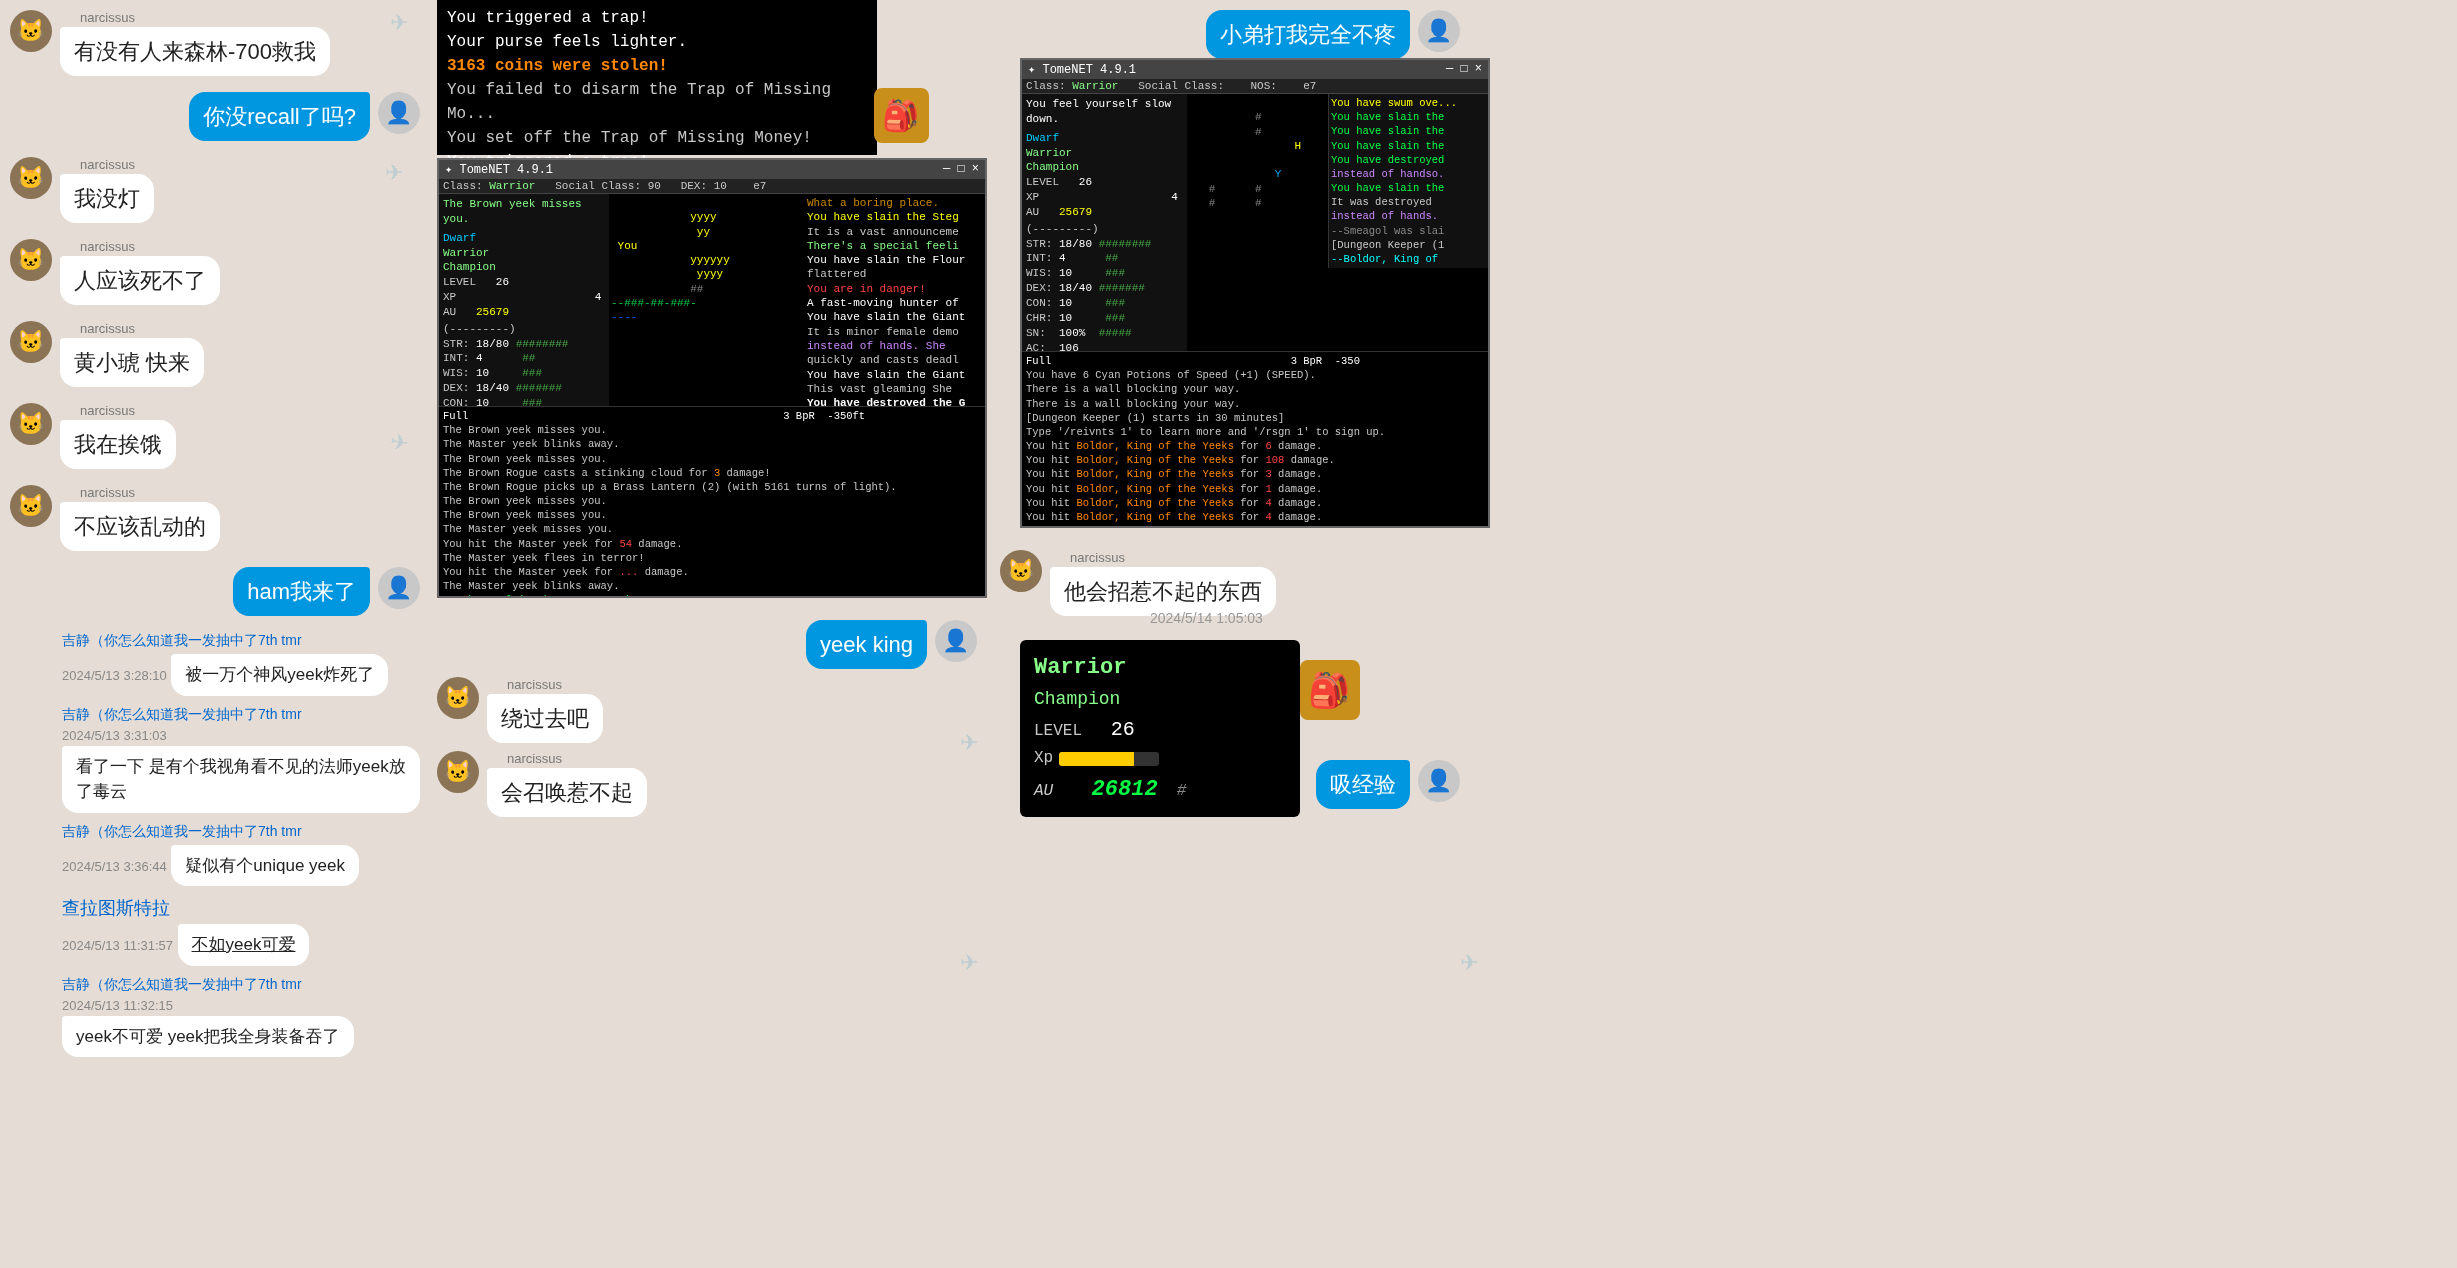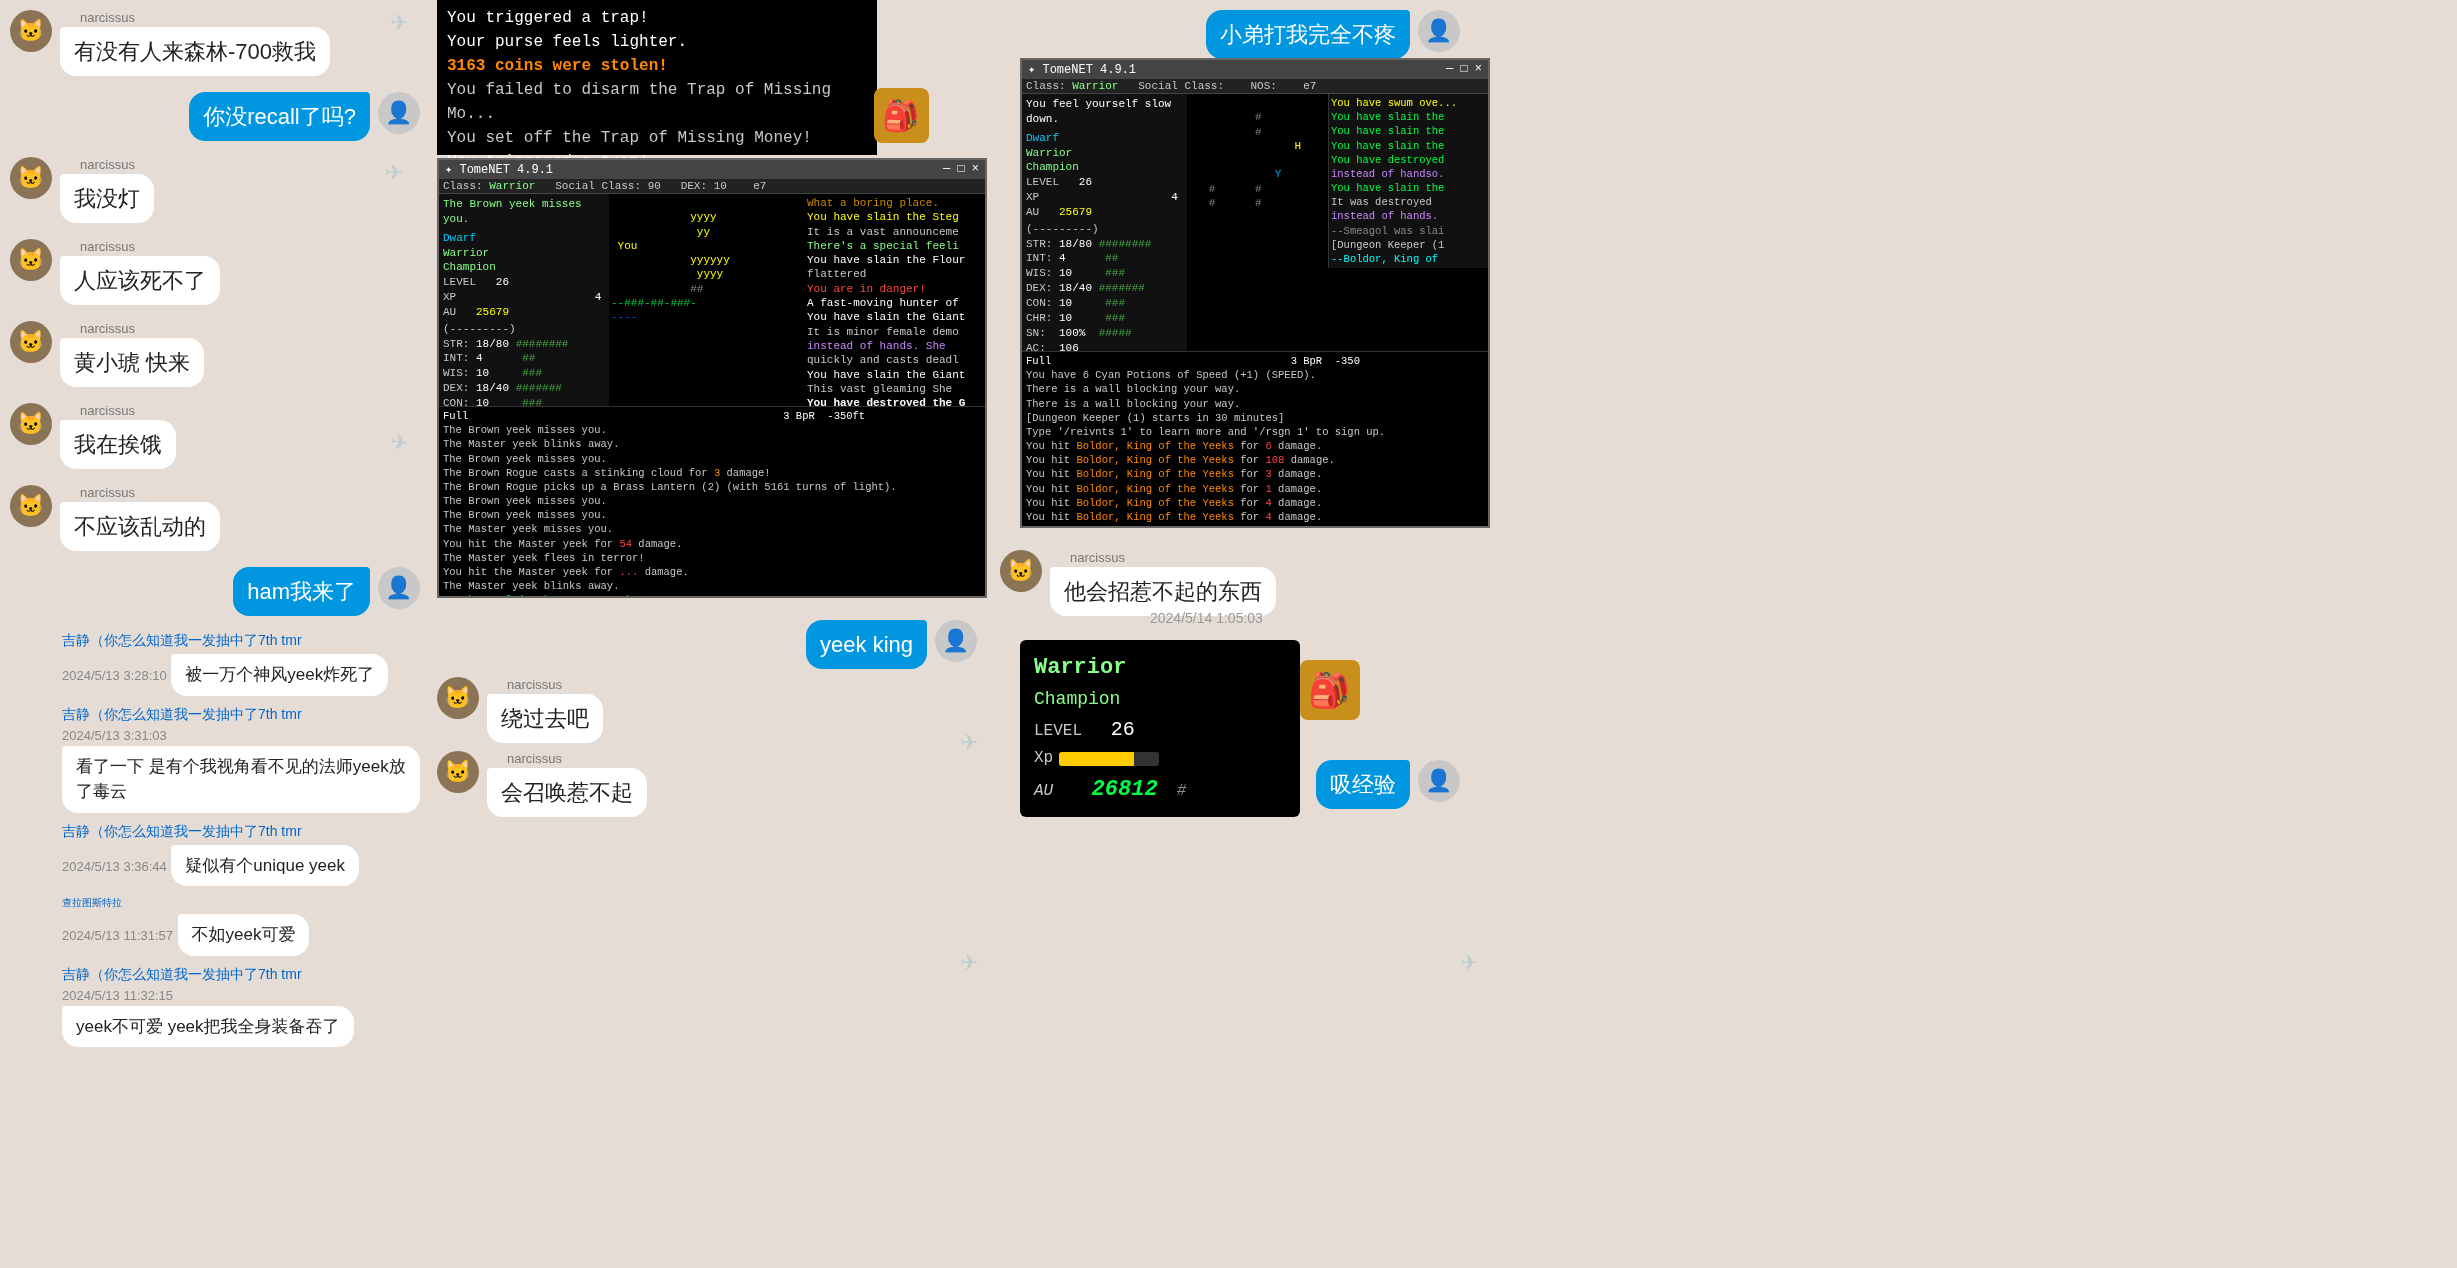--- a/index.html
+++ b/index.html
@@ -170,23 +170,23 @@
       <div class="bbl bbl-white" style="font-size:17px;margin-top:2px;display:inline-block;max-width:360px;">看了一下 是有个我视角看不见的法师yeek放了毒云</div>
     </div>
 
     <div style="padding-left: 52px;">
       <div style="font-size:14px; color:#0066cc; margin-bottom:2px;">吉静（你怎么知道我一发抽中了7th tmr</div>
       <span style="font-size:13px;color:#888;">2024/5/13 3:36:44</span>
       <div class="bbl bbl-white" style="font-size:17px;margin-top:2px;display:inline-block;max-width:360px;">疑似有个unique yeek</div>
     </div>
 
     <div style="padding-left: 52px;">
-      <div style="font-size:10px; color:#0066cc; margin-bottom:2px;">查拉图斯特拉</div>
+      <div style="font-size:18px; color:#0066cc; margin-bottom:2px;">查拉图斯特拉</div>
       <span style="font-size:13px;color:#888;">2024/5/13 11:31:57</span>
-      <div class="bbl bbl-white" style="font-size:17px;margin-top:2px;display:inline-block;max-width:360px;">不如yeek可爱</div>
+      <div class="bbl bbl-white" style="font-size:17px;margin-top:2px;display:inline-block;max-width:360px;text-decoration:underline;">不如yeek可爱</div>
     </div>
 
     <div style="padding-left: 52px;">
       <div style="font-size:14px; color:#0066cc; margin-bottom:2px;">吉静（你怎么知道我一发抽中了7th tmr</div>
       <span style="font-size:13px;color:#888;">2024/5/13 11:32:15</span>
       <div class="bbl bbl-white" style="font-size:17px;margin-top:2px;display:inline-block;max-width:360px;">yeek不可爱 yeek把我全身装备吞了</div>
     </div>
 
   </div>
 

